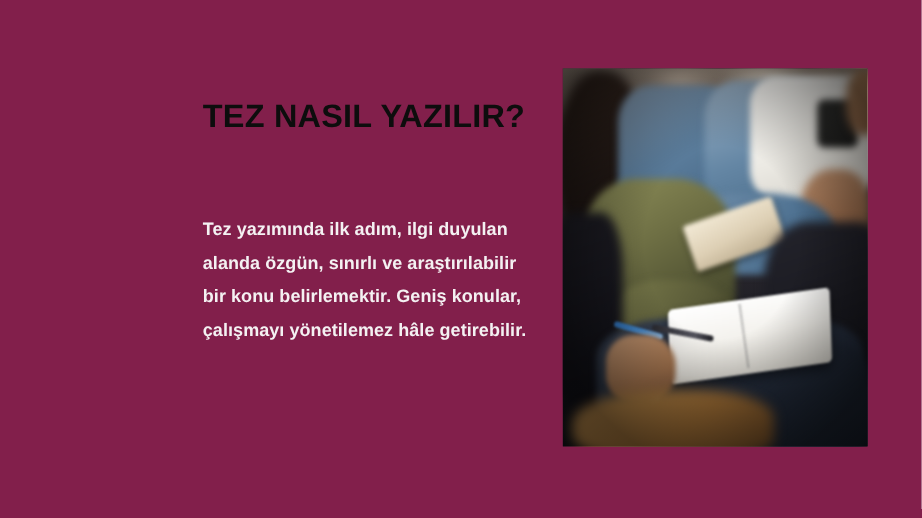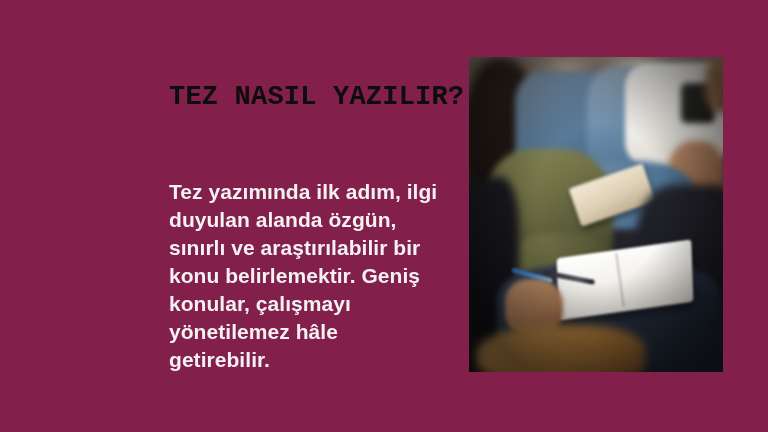--- a/index.html
+++ b/index.html
@@ -28,26 +28,25 @@
     width: 290px;
   }
   #slide-title {
     font-size: 27px;
     font-weight: bold;
     color: #0d0d0d;
     letter-spacing: 0.2px;
     line-height: 34px;
     margin: 0;
     white-space: nowrap;
-    font-family: Liberation Mono, monospace;
   }
   #slide-body {
     margin: 0;
     padding-top: 64px;
-    font-size: 21px;
+    font-size: 15px;
     font-weight: bold;
     line-height: 28px;
     color: #f4f1f2;
     letter-spacing: 0.05px;
     width: 275px;
   }
 
   
   #photo-frame {
     position: absolute;

